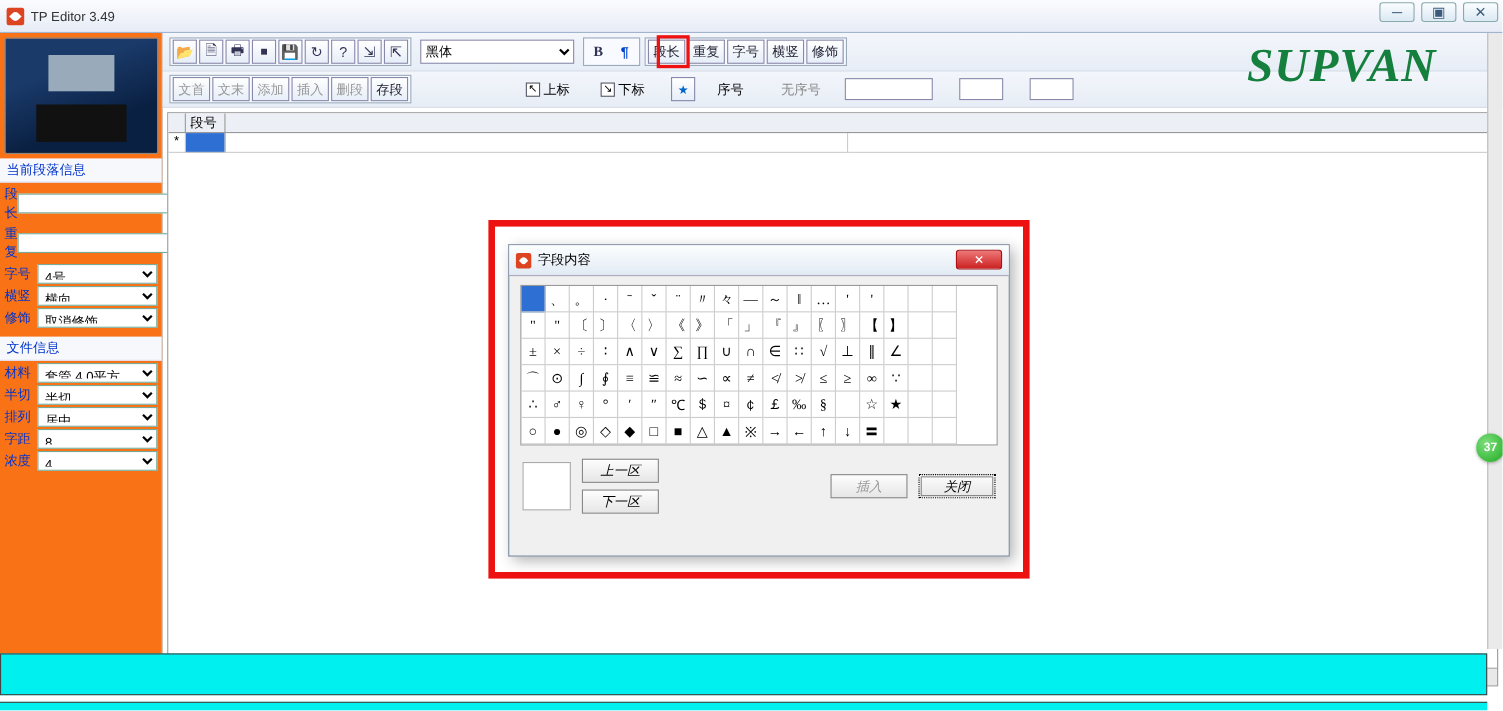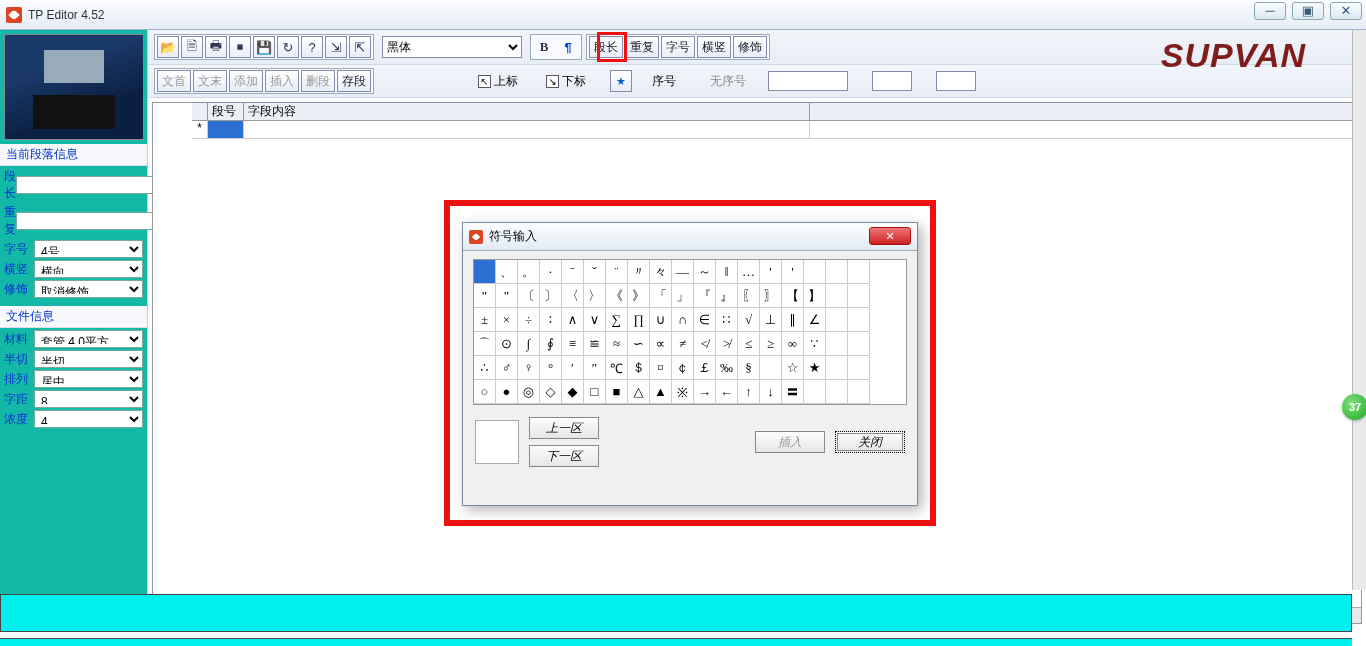--- a/index.html
+++ b/index.html
@@ -8,21 +8,21 @@
 .titlebar { height: 30px; background: linear-gradient(#fbfcfe, #e6ecf6); border-bottom: 1px solid #a0b4d0; display: flex; align-items: center; padding: 0 6px; position: relative; }
 .titlebar .icon { width: 16px; height: 16px; background: #d42; margin-right: 6px; border-radius: 2px; position: relative; }
 .titlebar .icon::after { content:""; position:absolute; width:8px; height:8px; background:#fff; border-radius:50% 0; left:4px; top:4px; transform:rotate(45deg); }
 .titlebar .title { color: #333; }
 .win-controls { position: absolute; right: 4px; top: 2px; display: flex; gap:6px; }
 .win-btn { width: 32px; height: 18px; border: 1px solid #8aa; border-radius: 3px; background: linear-gradient(#fafdff,#dbe9f3); display:flex; align-items:center; justify-content:center; color:#3a5a7a; font-size:13px; font-family: "Segoe UI Symbol"; }
 .win-btn.close { }
 
 .main { display: flex; height: 598px; }
 
-.leftpanel { width: 148px; background: #14b8a6; border-right: 1px solid #ccc; }
+.leftpanel { width: 148px; background: #f97316; border-right: 1px solid #ccc; }
 .device-img { width: 140px; height: 106px; margin: 4px; background: linear-gradient(160deg,#1a3a6a 30%,#0a2042 70%); border: 1px solid #888; position:relative; border-radius:2px; }
 .device-img::after { content:""; position:absolute; left:20%; top:58%; width:60%; height:32%; background:#111; }
 .device-img::before { content:""; position:absolute; left:28%; top:14%; width:44%; height:32%; background:#9ab; }
 .left-group-title { color: #0033cc; padding: 2px 6px; border-bottom: 1px solid #dde; background:#f6f8fc;}
 .left-box { margin: 2px 4px 8px 4px; }
 .left-row { display: flex; align-items: center; margin: 2px 0; }
 .left-row label { width: 30px; color: #0033cc; }
 .left-row input, .left-row select { flex: 1; border: 1px solid #7a9; height: 18px; padding: 3px 2px; text-align: right; background:#fff;}
 .left-row select { text-align: left; }
 
@@ -37,23 +37,23 @@
 .txtbtn.disabled { color:#999; }
 .highlight-box { position:absolute; border:3px solid #e11; pointer-events:none; }
 
 .toolbar2 { display:flex; align-items:center; padding:3px 6px; gap:20px; border-bottom:1px solid #d0d8e4; background:linear-gradient(#f3f6fb,#e7edf6); min-height:28px;}
 .cb { display:flex; align-items:center; gap:3px; margin:0 4px; }
 .cb .box { width:13px; height:13px; border:1px solid #556; background:#fff; display:flex; align-items:center; justify-content:center; font-size:10px; color:#000; }
 .seqbtn { width:22px; height:22px; border:1px solid #88a; background:linear-gradient(#fff,#e6eef8); display:flex; align-items:center; justify-content:center; color:#22a; position:relative;}
 .seqbtn::before{content:"★"; color:#06c; font-size:11px;}
 .tf { width:80px; height:20px; border:1px solid #88a; background:#fff; margin:0 2px; }
 
-.brand { position:absolute; right:60px; top:36px; color:#7f1d1d; font-weight:bold; font-style:italic; font-size:34px; letter-spacing:1px; font-family: Liberation Sans, sans-serif; }
-
-.grid-area { flex:1; border: 1px solid #999; margin: 4px; position: relative; background:#fff; overflow:hidden;padding-left:39px;}
+.brand { position:absolute; right:60px; top:36px; color:#15803d; font-weight:bold; font-style:italic; font-size:43px; letter-spacing:1px; font-family: Liberation Serif, serif; }
+
+.grid-area { flex:1; border: 1px solid #999; margin: 4px; position: relative; background:#fff; overflow:hidden;}
 .grid-header { display:flex; height:18px; background:#eceff5; border-bottom:1px solid #999;}
 .gh { border-right:1px solid #999; padding:1px 4px; font-size:12px; display:flex; align-items:center;}
 .grid-row { display:flex; height:18px; }
 .gc { border-right:1px solid #ccc; border-bottom:1px solid #ccc; height:18px; }
 .grid-scroll { position:absolute; bottom:0; left:0; right:0; height:16px; background:#e8e8e8; border-top:1px solid #aaa; display:flex; align-items:center;}
 .grid-scroll .thumb { width:24px; height:12px; background:#cdd6e4; border:1px solid #9ab; margin-left:18px;}
 
 .red-frame { position:absolute; left:444px; top:200px; width:492px; height:326px; border:6px solid #e11; background:transparent; pointer-events:none; }
 
 .dialog { position:absolute; left:462px; top:222px; width:456px; height:284px; background:#f0f0f0; border:1px solid #7a8aa0; box-shadow: 4px 4px 12px rgba(0,0,0,0.3); }
@@ -78,21 +78,21 @@
 
 .side-badge { position:absolute; right:-2px; top:394px; width:26px; height:26px; background:radial-gradient(circle at 35% 35%, #7de07d, #1fa81f); border-radius:50%; color:#fff; display:flex; align-items:center; justify-content:center; font-size:11px; font-weight:bold; box-shadow:0 1px 3px rgba(0,0,0,0.3);}
 
 .vscroll { position:absolute; right:0; top:30px; width:14px; bottom:56px; background:#eaeaea; border-left:1px solid #bbb; }
 </style>
 </head>
 <body>
 
 <div class="titlebar">
   <div class="icon"></div>
-  <span class="title">TP Editor  4.52</span>
+  <span class="title">TP Editor  3.49</span>
   <div class="win-controls">
     <div class="win-btn">─</div>
     <div class="win-btn">▣</div>
     <div class="win-btn close">✕</div>
   </div>
 </div>
 
 <div class="main">
   <div class="leftpanel">
     <div class="device-img"></div>
@@ -197,21 +197,20 @@
       <div class="tf" style="width:40px"></div>
       <div class="tf" style="width:40px"></div>
     </div>
 
     <div style="position:absolute; left:464px; top:62px; color:#e11; font-size:26px;">▾</div>
 
     <div class="grid-area">
       <div class="grid-header">
         <div class="gh" style="width:16px"></div>
         <div class="gh" style="width:36px">段号</div>
-        <div class="gh" style="width:566px">字段内容</div>
       </div>
       <div class="grid-row">
         <div class="gc" style="width:16px;text-align:center">*</div>
         <div class="gc" style="width:36px;background:#2d6fd2"></div>
         <div class="gc" style="width:566px"></div>
         <div class="gc" style="flex:1"></div>
       </div>
       <div class="grid-scroll">
         <span style="margin:0 2px">◂</span>
           <div class="thumb"></div>
@@ -220,21 +219,21 @@
   </div>
 </div>
 
 <div class="brand">SUPVAN</div>
 
 <div class="red-frame"></div>
 
 <div class="dialog">
   <div class="dtitle">
     <div class="icon"></div>
-    <span>符号输入</span>
+    <span>字段内容</span>
     <div class="dclose">✕</div>
   </div>
   <div class="symgrid" id="symgrid" style="grid-template-rows: repeat(6, 24px);">
       <div class="symcell selected"></div>
       <div class="symcell">、</div>
       <div class="symcell">。</div>
       <div class="symcell">·</div>
       <div class="symcell">ˉ</div>
       <div class="symcell">ˇ</div>
       <div class="symcell">¨</div>

